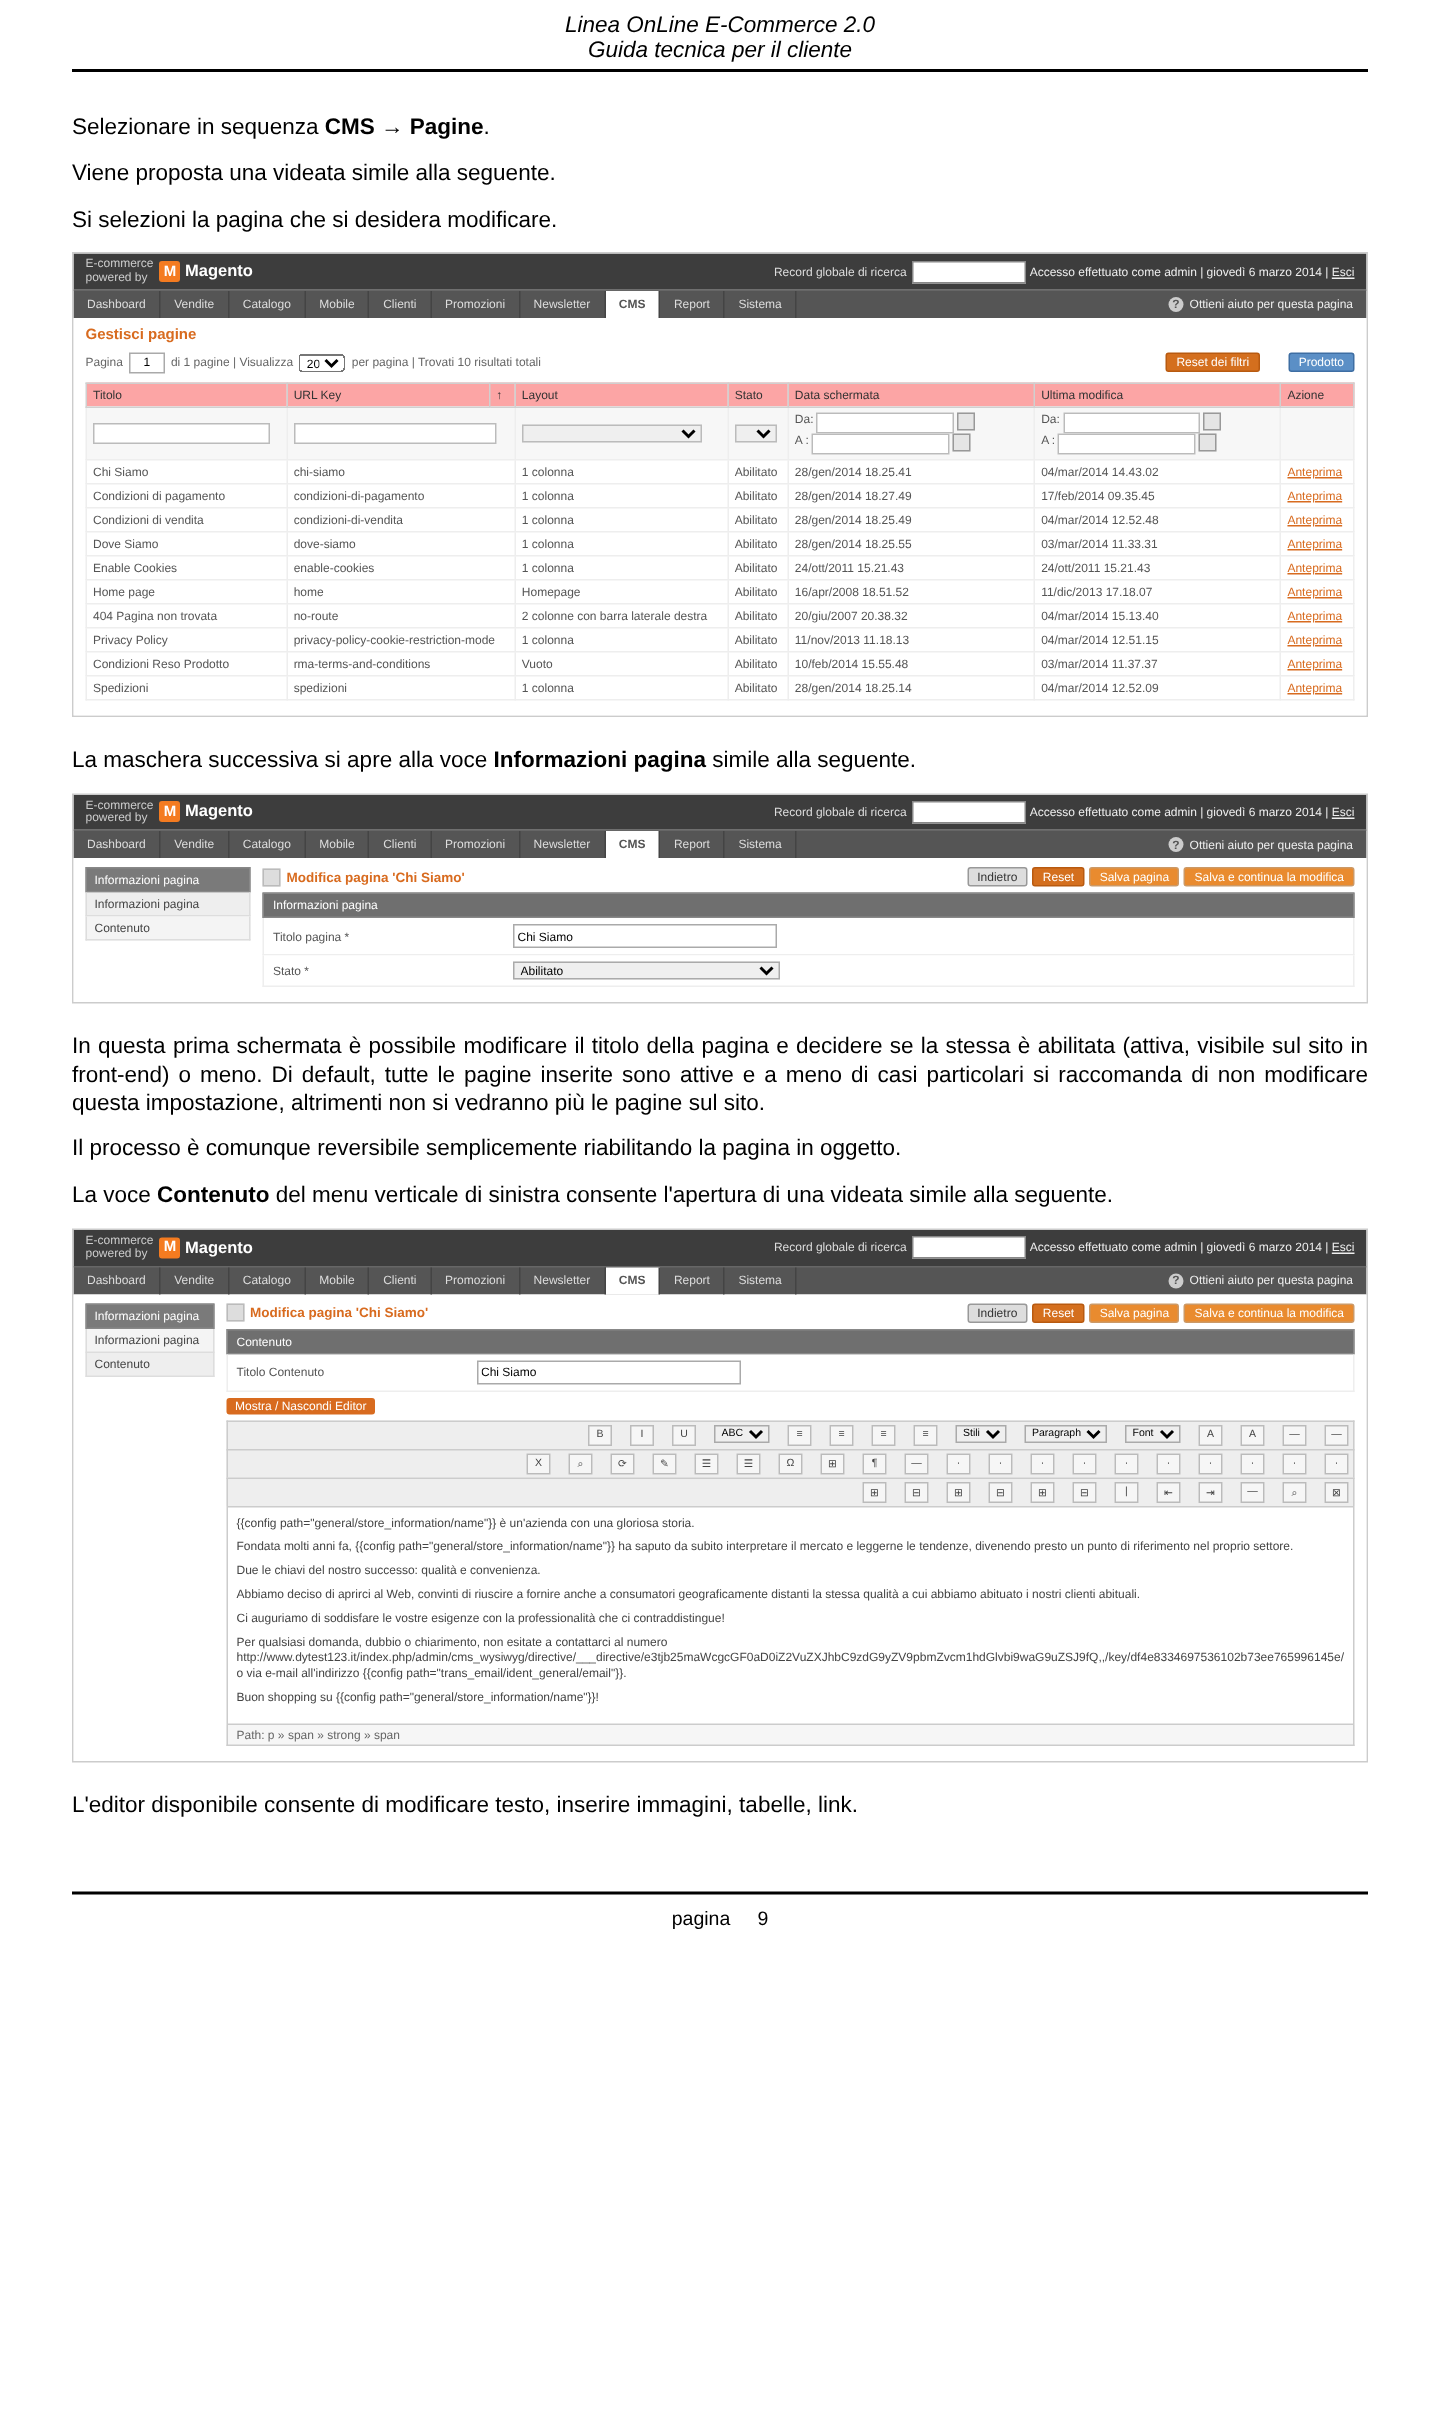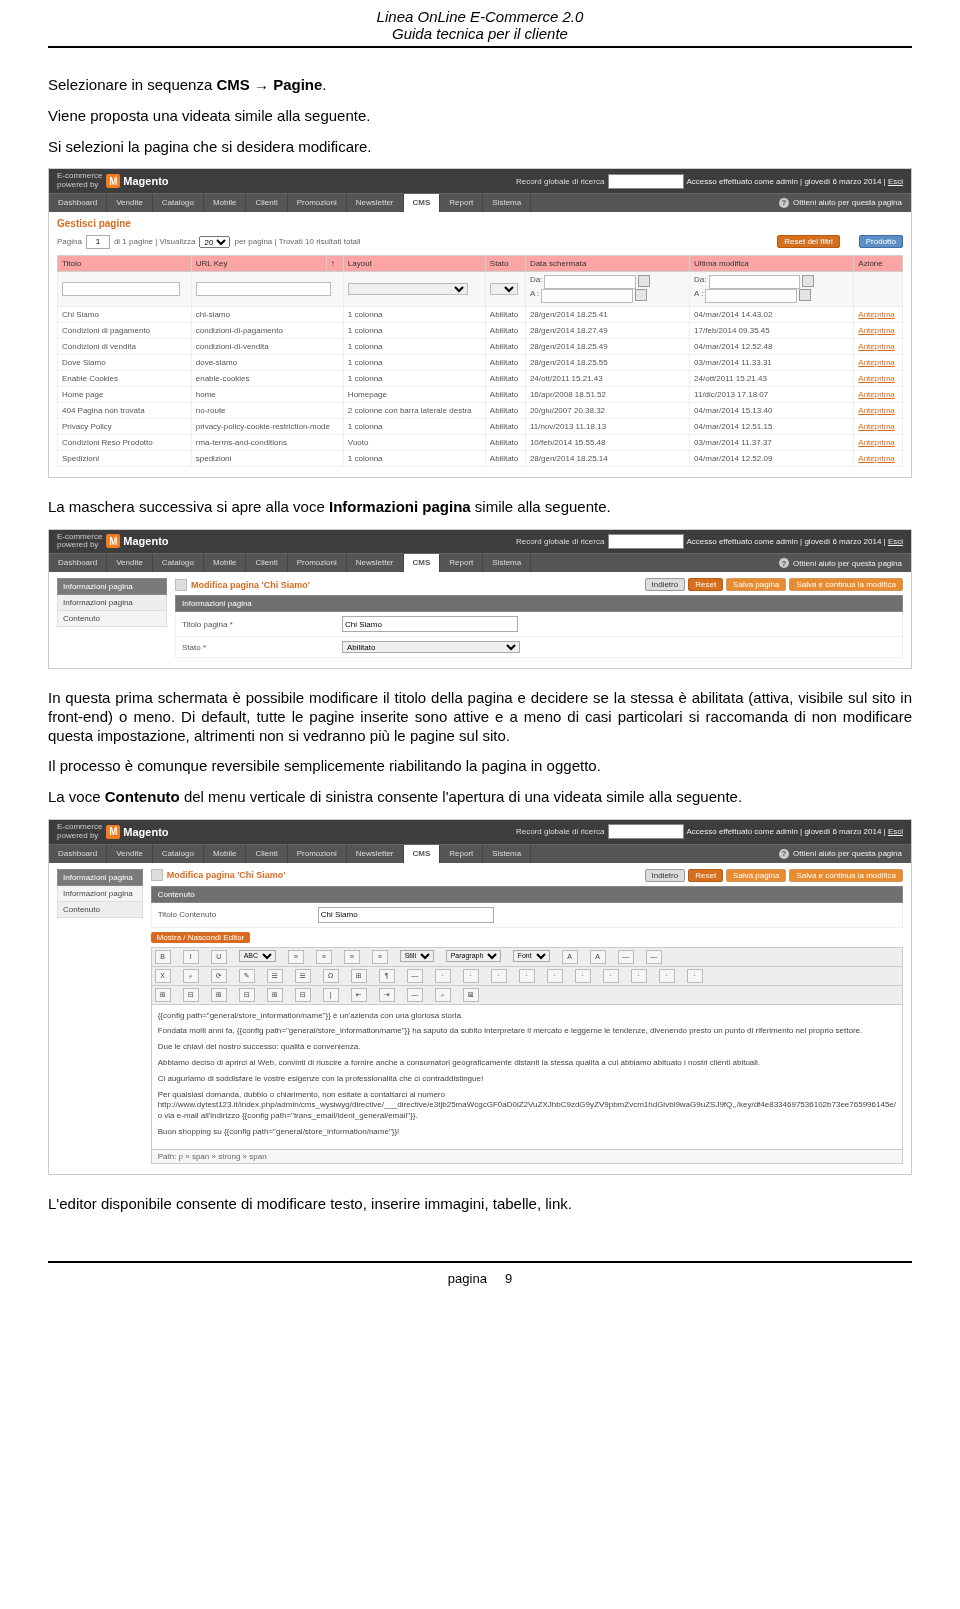--- a/index.html
+++ b/index.html
@@ -117,21 +117,21 @@
   }
   .mock .form-row { display:flex; align-items:center; padding:4px 6px; font-size:8px; border:1px solid #eee; border-top:none; background:#fff; }
   .mock .form-row .lbl { width:160px; color:#555; }
   .mock .form-row .val input, .mock .form-row .val select { font-size:8px; height:12px; border:1px solid #aaa; }
   .mock .form-row .val input[type=text] { width:170px; }
   .mock .form-row .val select { width:178px; }
 
   
   .mock3 .toolbar-row {
     background:#eee; border:1px solid #ccc; border-bottom:none;
-    padding:2px 3px; display:flex; flex-wrap:wrap; gap:12px;
+    padding:2px 3px; display:flex; flex-wrap:wrap; gap:12px;justify-content:flex-end;
   }
   .mock3 .tbtn {
     width:14px; height:12px; background:#f6f6f6; border:1px solid #bbb;
     font-size:7px; display:inline-flex; align-items:center; justify-content:center;
     color:#444; cursor:pointer;
   }
   .mock3 .tsel { font-size:7px; height:12px; border:1px solid #aaa; }
   .mock3 .editor-area {
     border:1px solid #ccc; padding:6px 6px; font-size:8px; color:#444; line-height:1.35;
     background:#fff;

